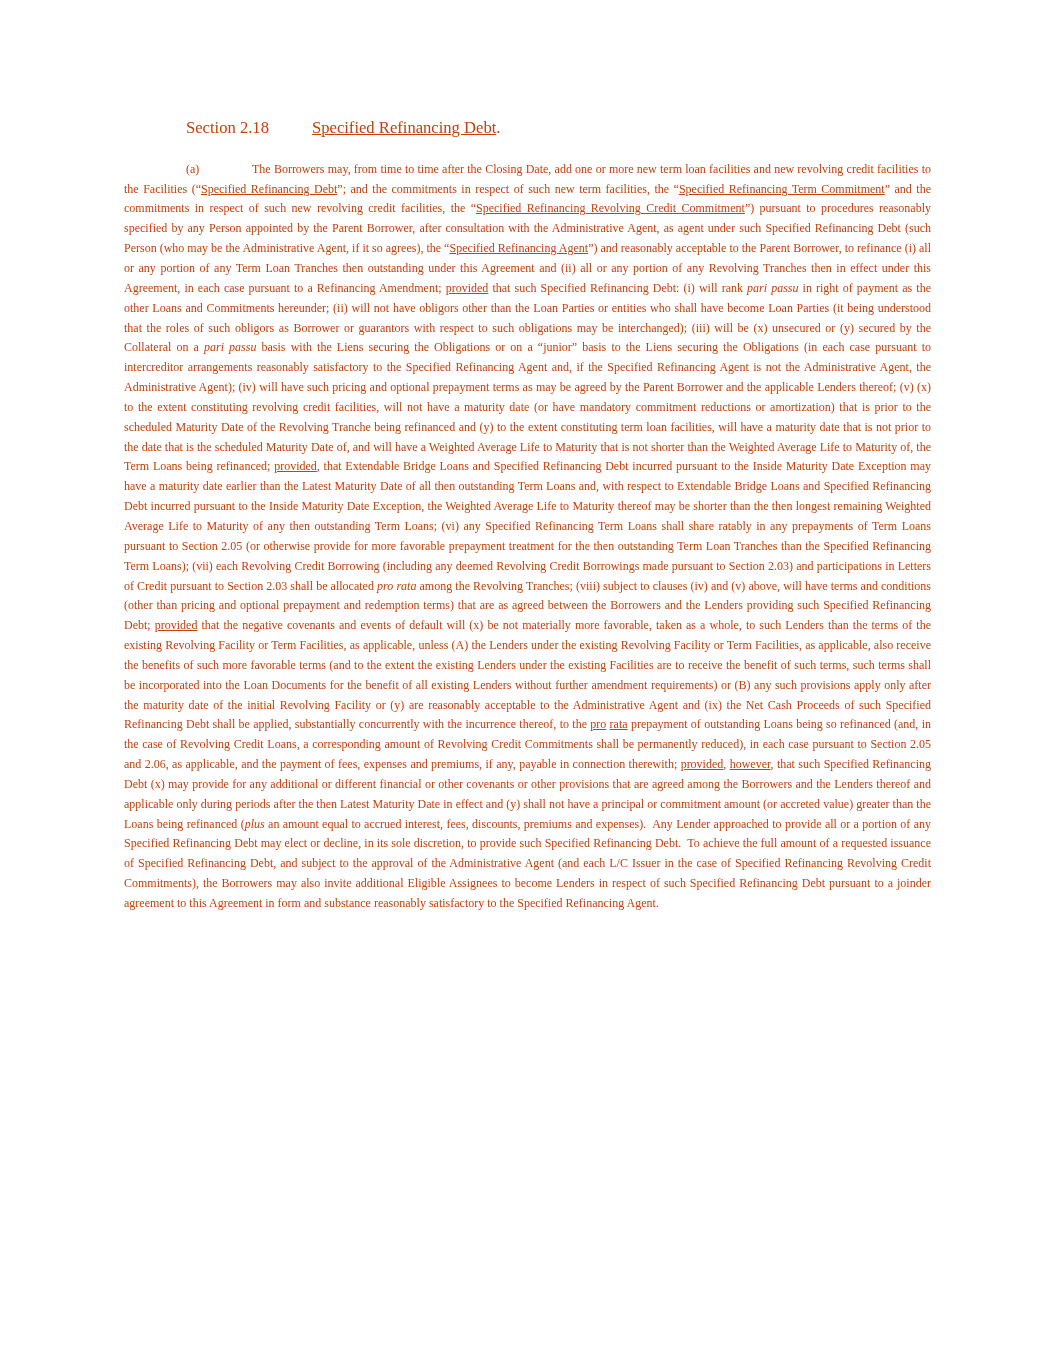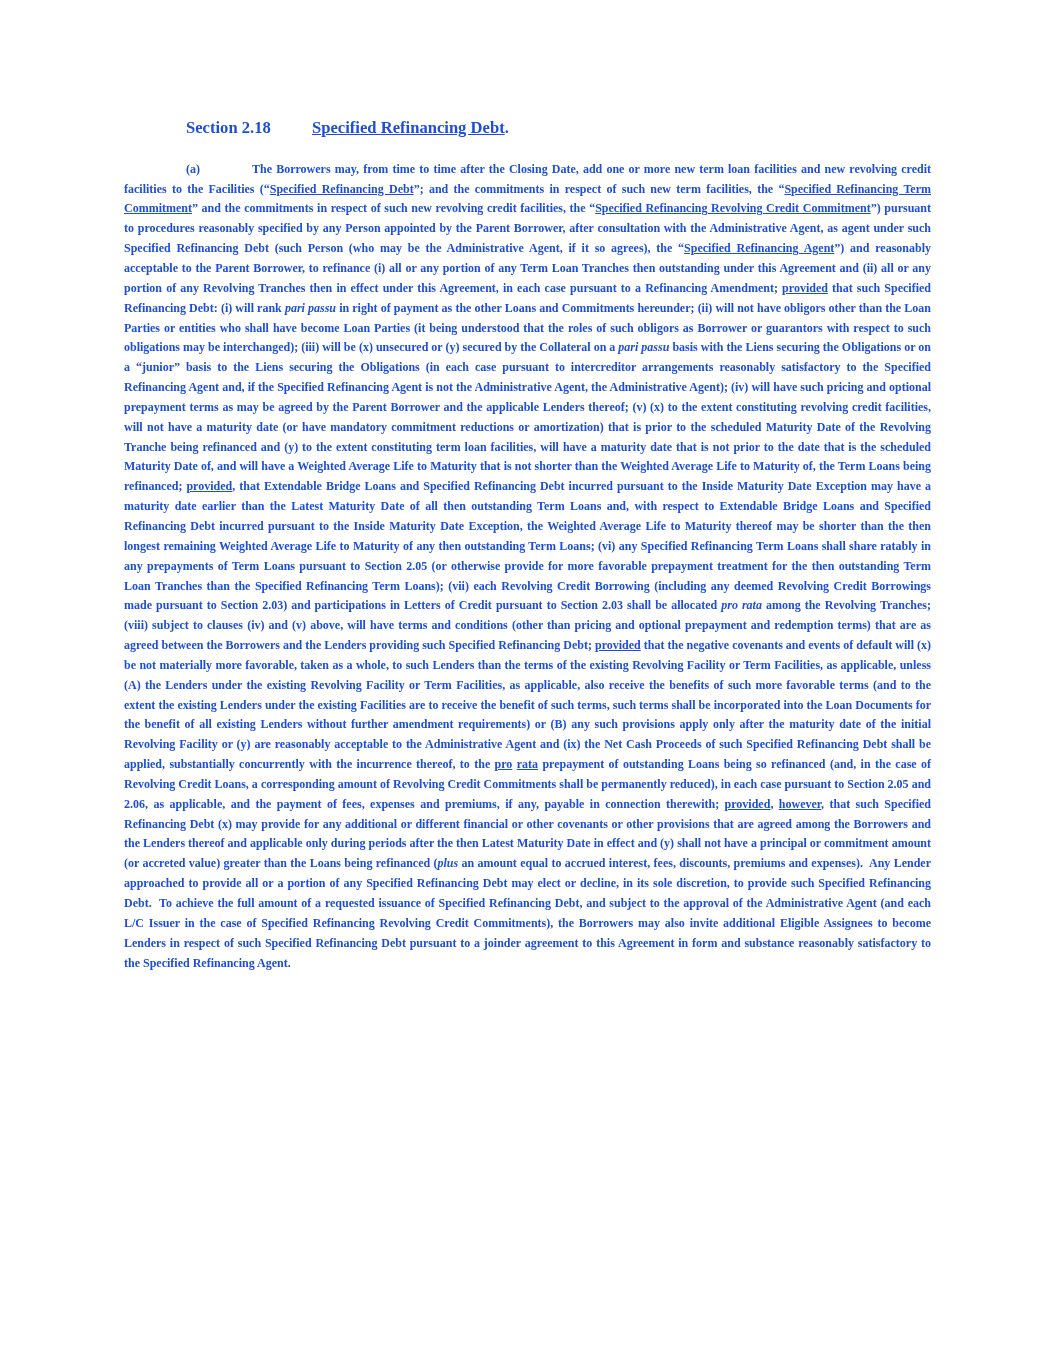--- a/index.html
+++ b/index.html
@@ -6,23 +6,22 @@
     margin: 0;
     padding: 0;
     background: #ffffff;
   }
   .page {
     position: relative;
     width: 1055px;
     height: 1365px;
     background: #ffffff;
     font-family: "Liberation Serif", serif;
-    color: #1d4ed8;
+    color: #c2410c;
     overflow: hidden;
-    font-weight: bold;
   }
   .content {
     position: absolute;
     left: 124px;
     top: 118px;
     width: 807px;
   }
   .heading {
     font-size: 16.6px;
     line-height: 19.8px;

